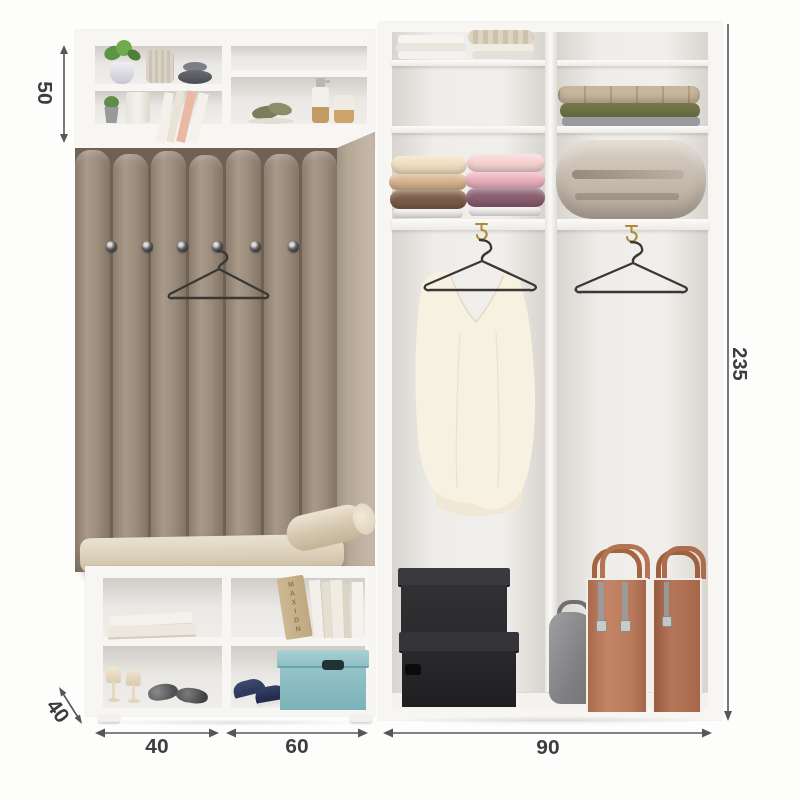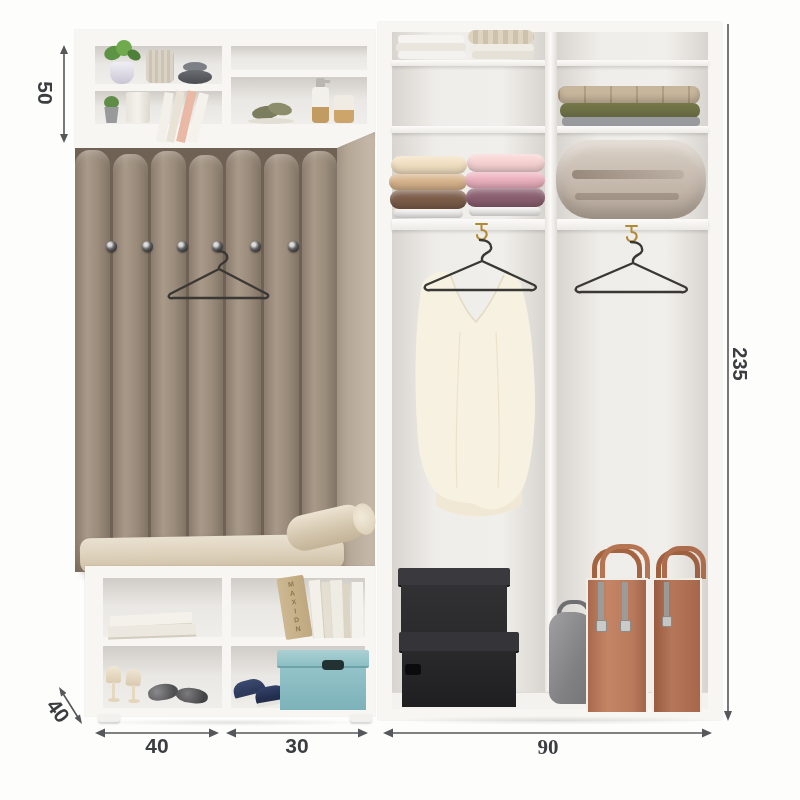--- a/index.html
+++ b/index.html
@@ -243,22 +243,22 @@
     <polygon points="1,7 11,2.5 11,11.5" fill="var(--dim-line)"></polygon>
     <polygon points="125,7 115,2.5 115,11.5" fill="var(--dim-line)"></polygon>
   </svg>
   <div class="abs dim-label" style="left:137px;top:735px;width:40px;height:22px;">40</div>
 
   <svg class="abs dimsvg" style="left:225px;top:726px;" width="144" height="14" viewBox="0 0 144 14">
     <line x1="10" y1="7" x2="134" y2="7" stroke="var(--dim-line)" stroke-width="1.6"></line>
     <polygon points="1,7 11,2.5 11,11.5" fill="var(--dim-line)"></polygon>
     <polygon points="143,7 133,2.5 133,11.5" fill="var(--dim-line)"></polygon>
   </svg>
-  <div class="abs dim-label" style="left:277px;top:735px;width:40px;height:22px;">30</div>
+  <div class="abs dim-label" style="left:277px;top:735px;width:40px;height:22px;">60</div>
 
   <svg class="abs dimsvg" style="left:382px;top:726px;" width="331" height="14" viewBox="0 0 331 14">
     <line x1="10" y1="7" x2="321" y2="7" stroke="var(--dim-line)" stroke-width="1.6"></line>
     <polygon points="1,7 11,2.5 11,11.5" fill="var(--dim-line)"></polygon>
     <polygon points="330,7 320,2.5 320,11.5" fill="var(--dim-line)"></polygon>
   </svg>
-  <div class="abs dim-label" style="left:528px;top:736px;width:40px;height:22px;font-family:Liberation Serif, serif;">90</div>
+  <div class="abs dim-label" style="left:528px;top:736px;width:40px;height:22px;">90</div>
 
 </div>
 
 </body></html>

